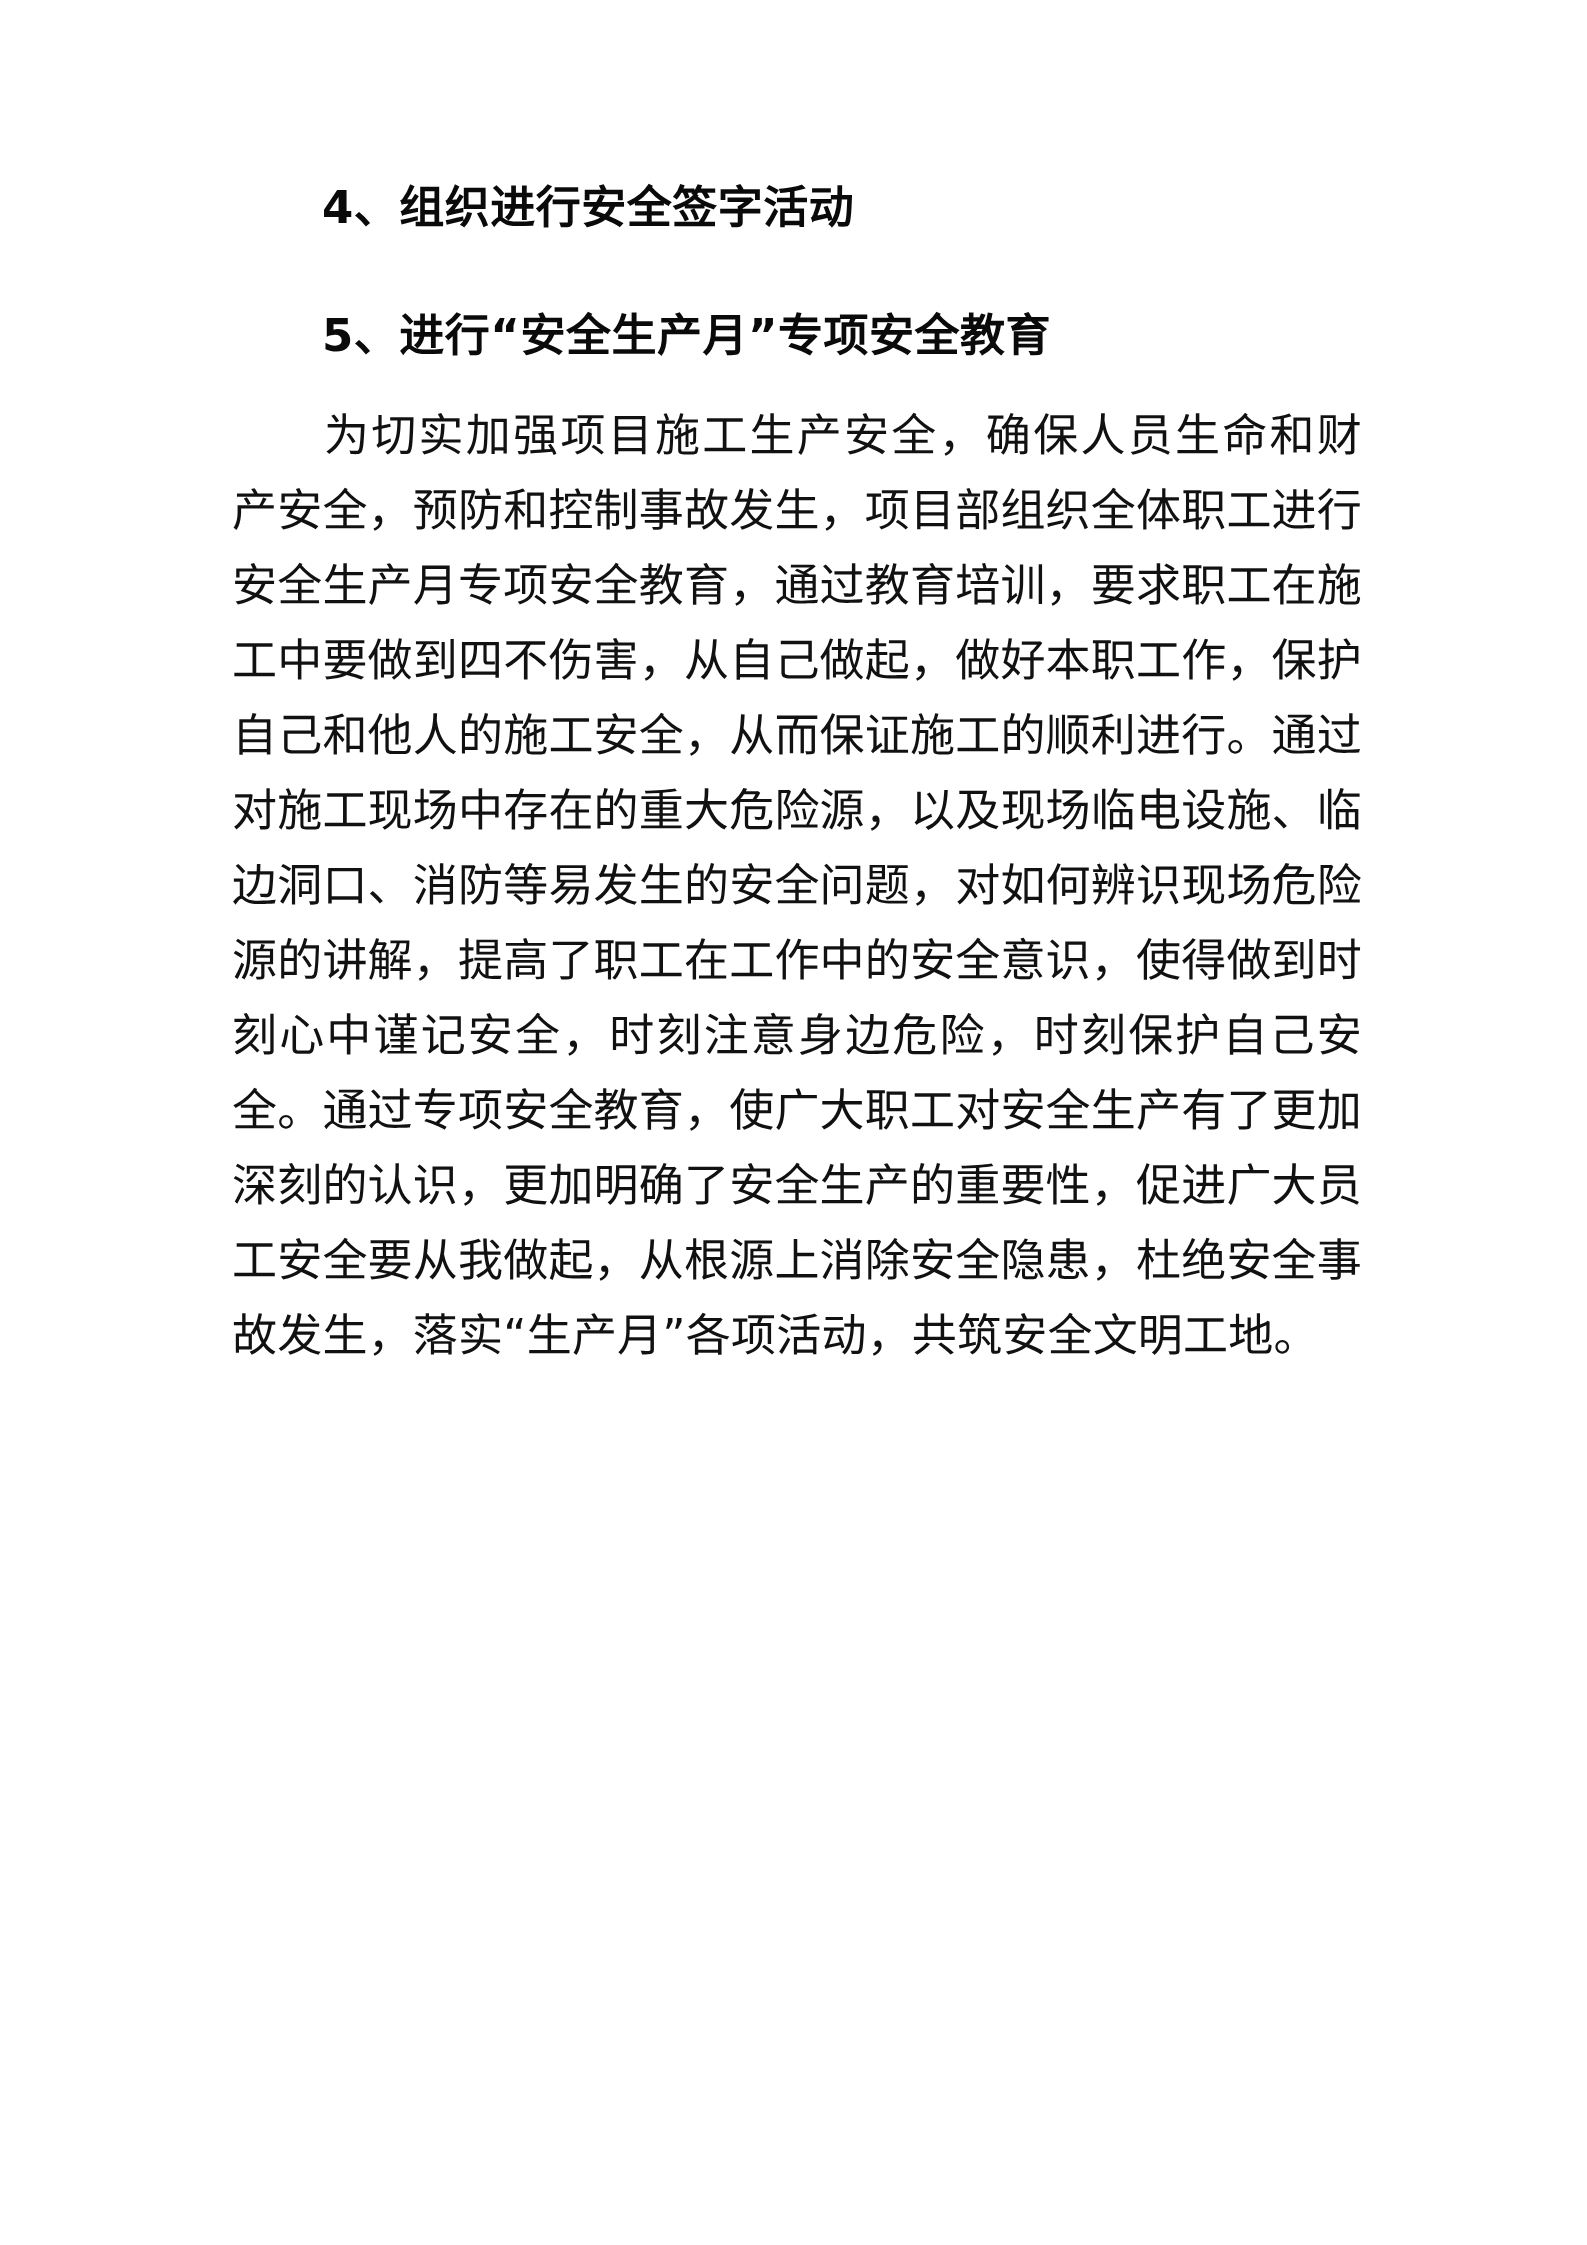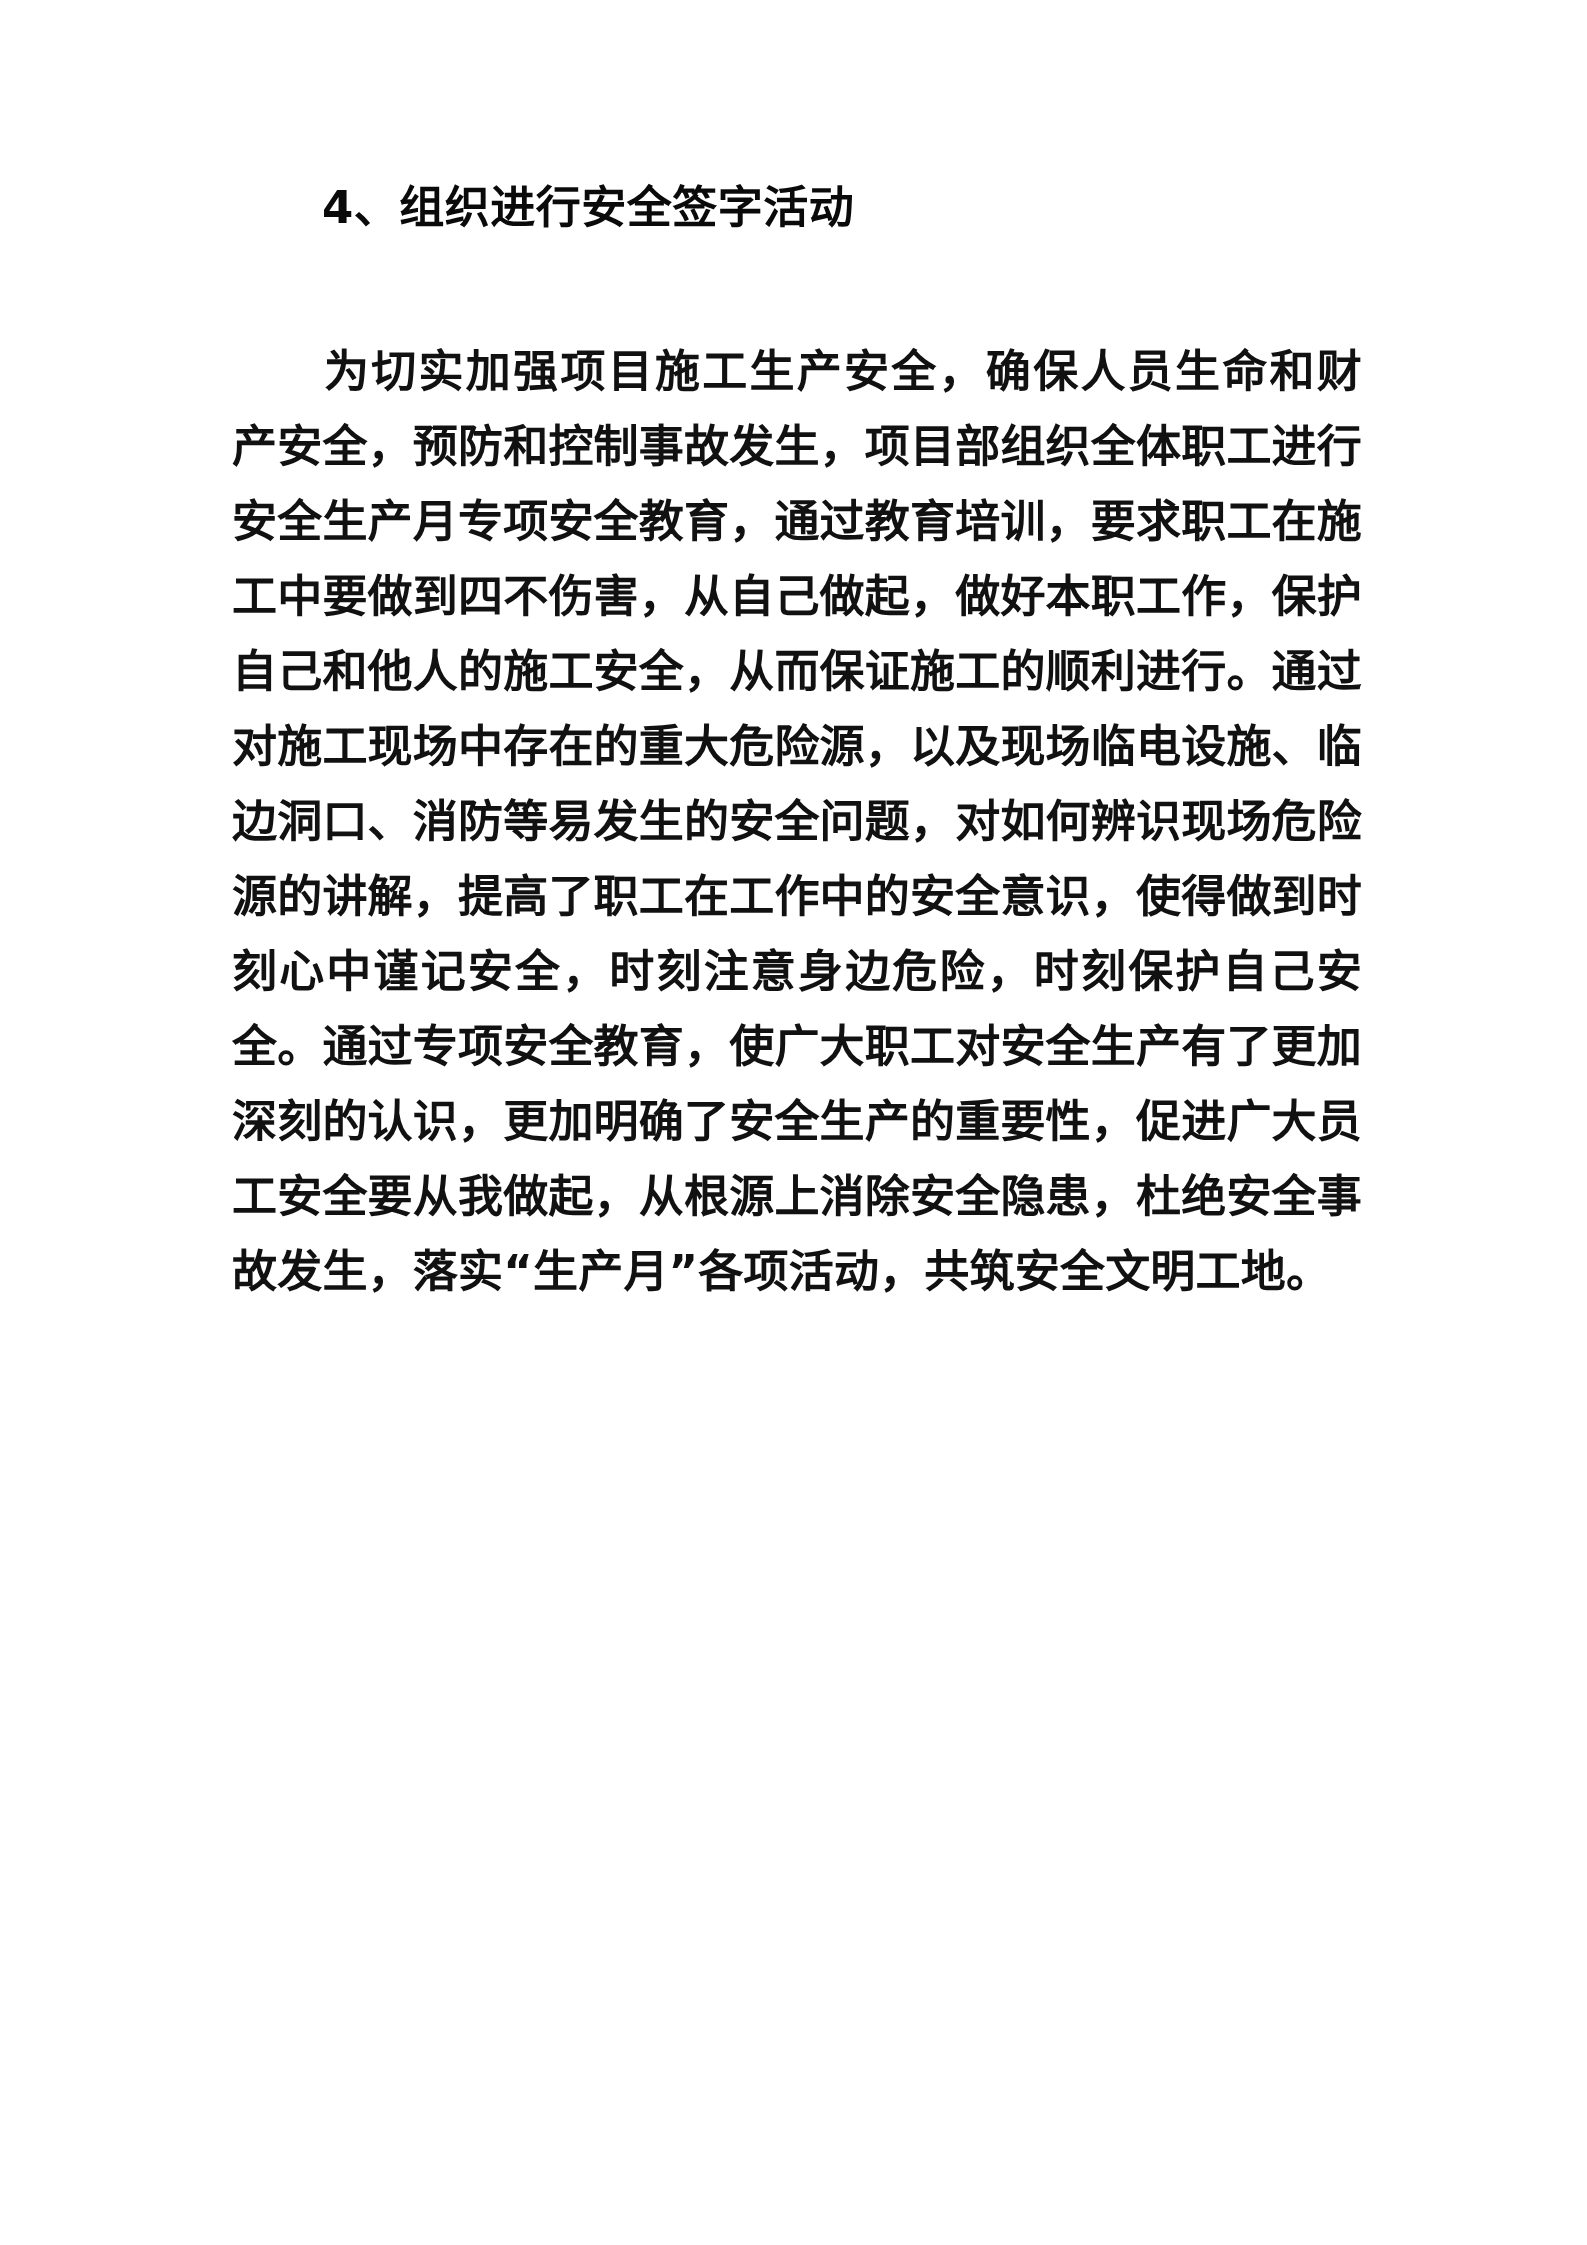--- a/index.html
+++ b/index.html
@@ -55,39 +55,39 @@
     text-justify: inter-character;
     text-indent: 92px;
     margin: 0;
     padding: 0;
     letter-spacing: 0.2px;
     word-break: break-all;
   }
 
   .para:last-child {
     text-align-last: left;
-    font-weight: bold;
   }
 
   
   .block-spacer-sm { height: 30px; }
   .block-spacer-md { height: 34px; }
 </style>
 </head>
 <body>
 
 <div class="page">
   <div class="content">
 
     <h2 class="heading heading-gap-top">4、组织进行安全签字活动</h2>
 
     <div class="block-spacer-sm"></div>
 
 
     <div class="block-spacer-md"></div>
 
+    <h2 class="heading">5、进行“安全生产月”专项安全教育</h2>
 
     <div class="block-spacer-sm"></div>
 
     <p class="para">为切实加强项目施工生产安全，确保人员生命和财产安全，预防和控制事故发生，项目部组织全体职工进行安全生产月专项安全教育，通过教育培训，要求职工在施工中要做到四不伤害，从自己做起，做好本职工作，保护自己和他人的施工安全，从而保证施工的顺利进行。通过对施工现场中存在的重大危险源，以及现场临电设施、临边洞口、消防等易发生的安全问题，对如何辨识现场危险源的讲解，提高了职工在工作中的安全意识，使得做到时刻心中谨记安全，时刻注意身边危险，时刻保护自己安全。通过专项安全教育，使广大职工对安全生产有了更加深刻的认识，更加明确了安全生产的重要性，促进广大员工安全要从我做起，从根源上消除安全隐患，杜绝安全事故发生，落实“生产月”各项活动，共筑安全文明工地。</p>
 
   </div>
 </div>
 
 </body></html>

